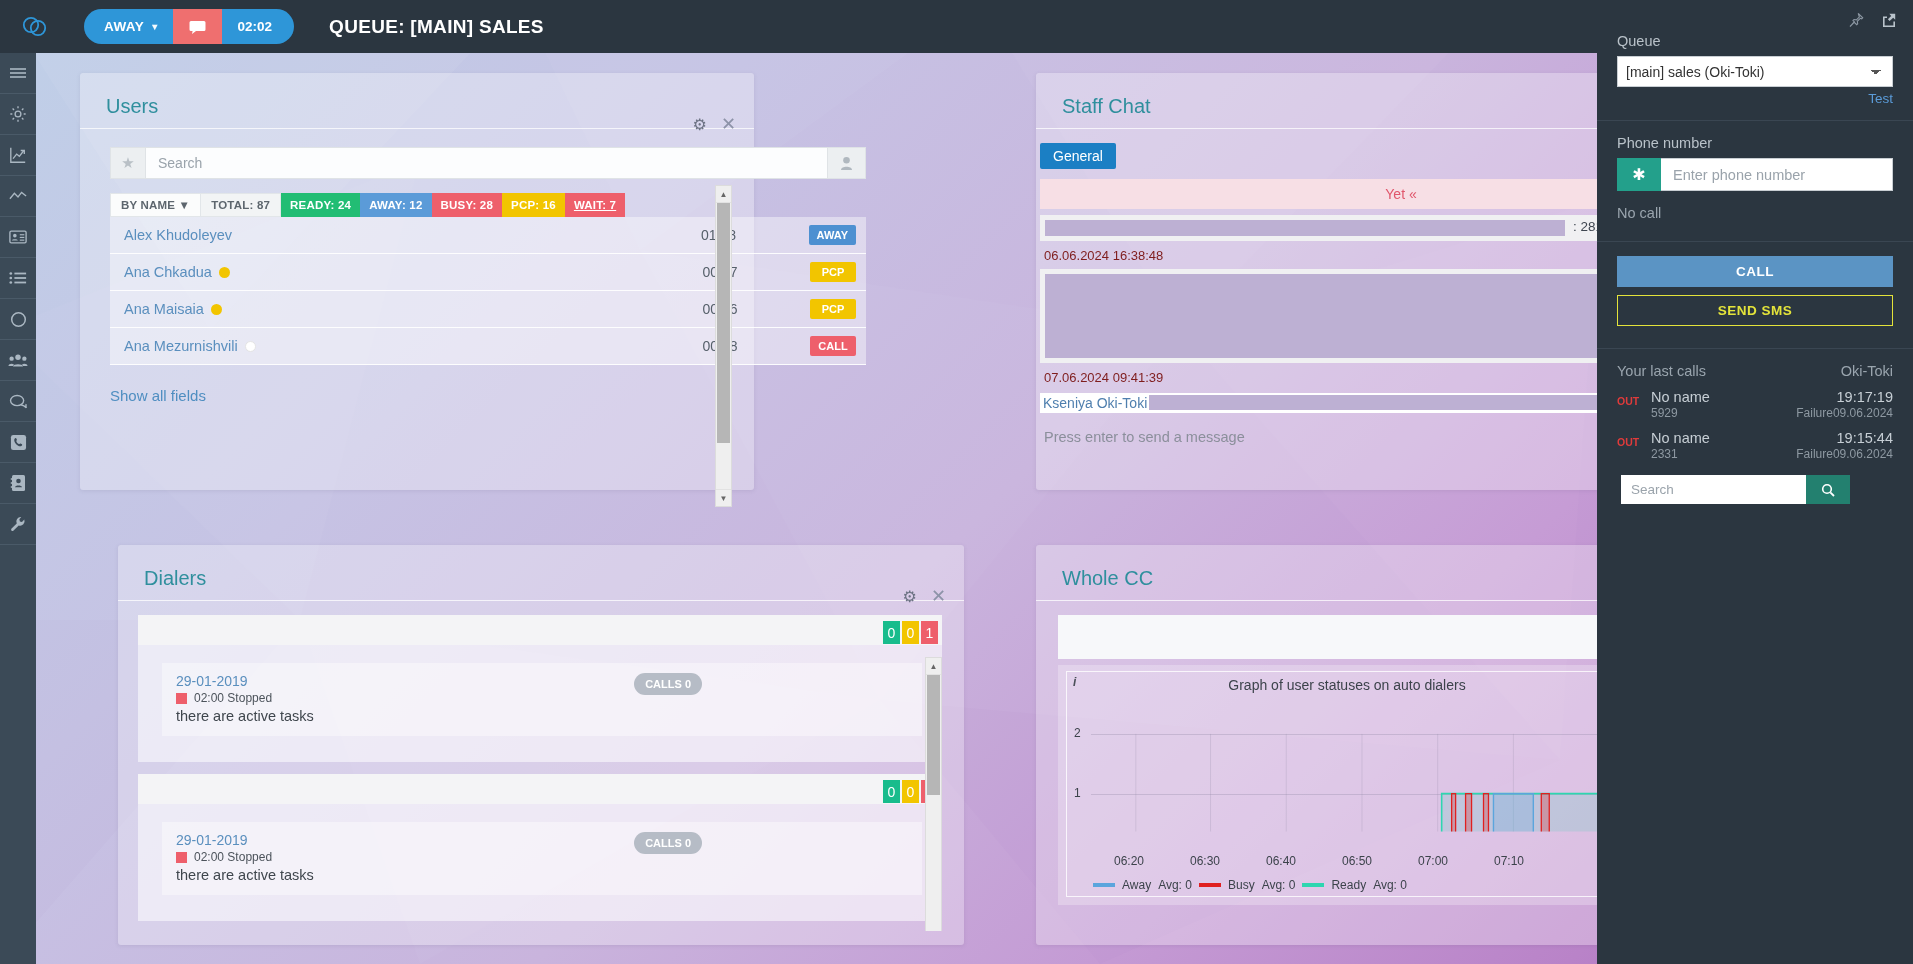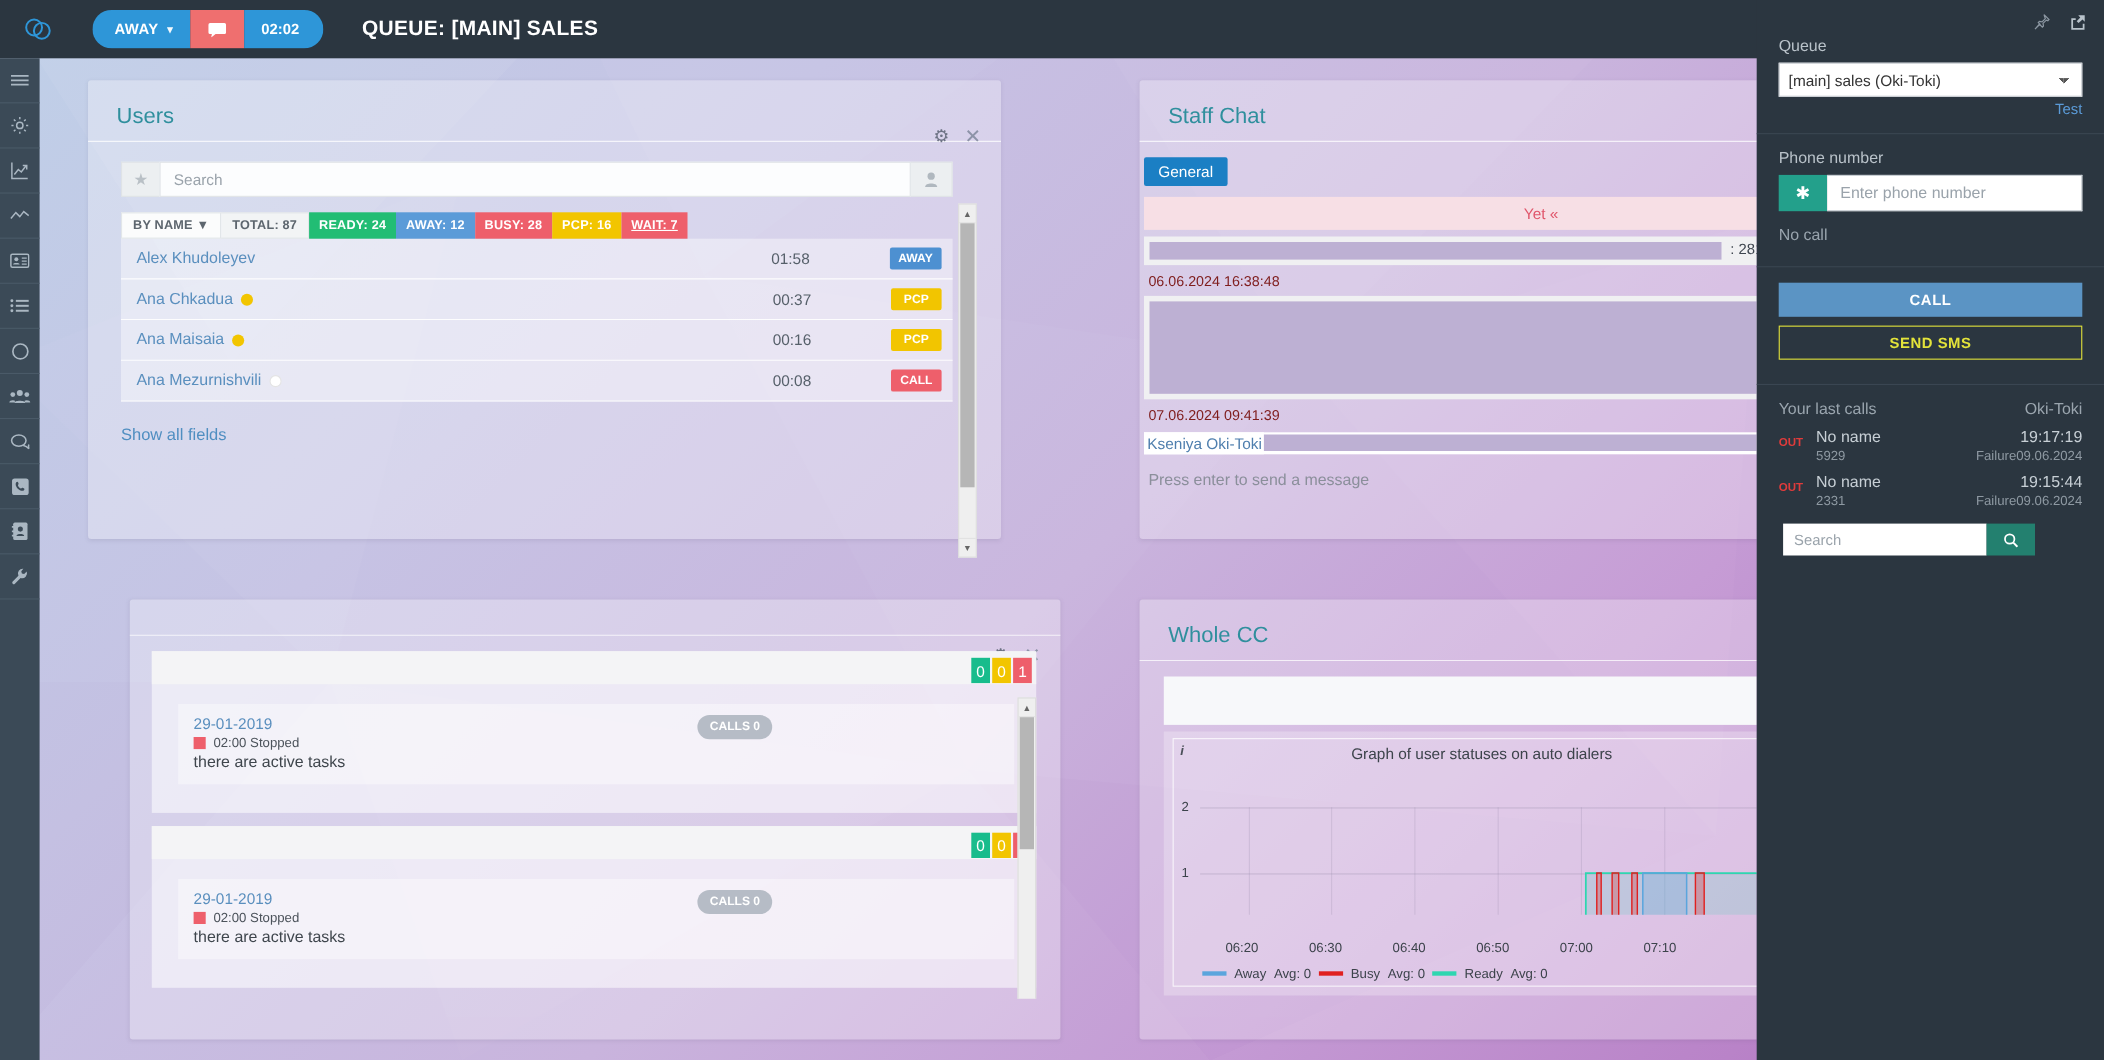--- a/index.html
+++ b/index.html
@@ -80,21 +80,21 @@
   .panel-title { color:#2f8f9d; font-size:20px; }
   .panel-tools {
     position:absolute; right:18px; top:40px; display:flex; align-items:center; gap:14px;
     color:#8d93a8;
   }
   .panel-tools span { cursor:pointer; }
   .gear { font-size:16px; color:#6d7384; }
   .xbtn { font-size:18px; color:#8d93a8; }
 
   
-  #users-panel { left:44px; top:20px; width:830px; height:417px; }
+  #users-panel { left:44px; top:20px; width:674px; height:417px; }
   .users-body { padding:18px 22px 0 30px; position:relative; height:360px; }
   .user-search-row { display:flex; align-items:stretch; height:32px; width:756px; }
   .star-box {
     width:35px; background:#eceff1; border:1px solid #dfe3e6; border-right:none;
     display:flex; align-items:center; justify-content:center; color:#b9c0c6; font-size:15px;
   }
   .search-inp {
     flex:1; border:1px solid #dfe3e6; background:#fcfdfe; padding:0 12px;
     font-size:14px; color:#5b6670; outline:none;
     font-family:"Liberation Sans", sans-serif;
@@ -472,20 +472,21 @@
       <div class="vscroll">
         <div class="arrow top">▲</div>
         <div class="thumb"></div>
         <div class="arrow bot">▼</div>
       </div>
     </div>
   </div>
 
   <div class="panel" id="dialers-panel">
     <div class="panel-head">
+      <div class="panel-title">Dialers</div>
       <div class="panel-tools">
         <span class="gear">⚙</span>
         <span class="xbtn">✕</span>
       </div>
     </div>
     <div class="dialers-body" style="overflow:hidden;">
 
       <div class="dialer-card" style="height:147px;">
         <div class="dialer-top">
           <div class="nbadges">

